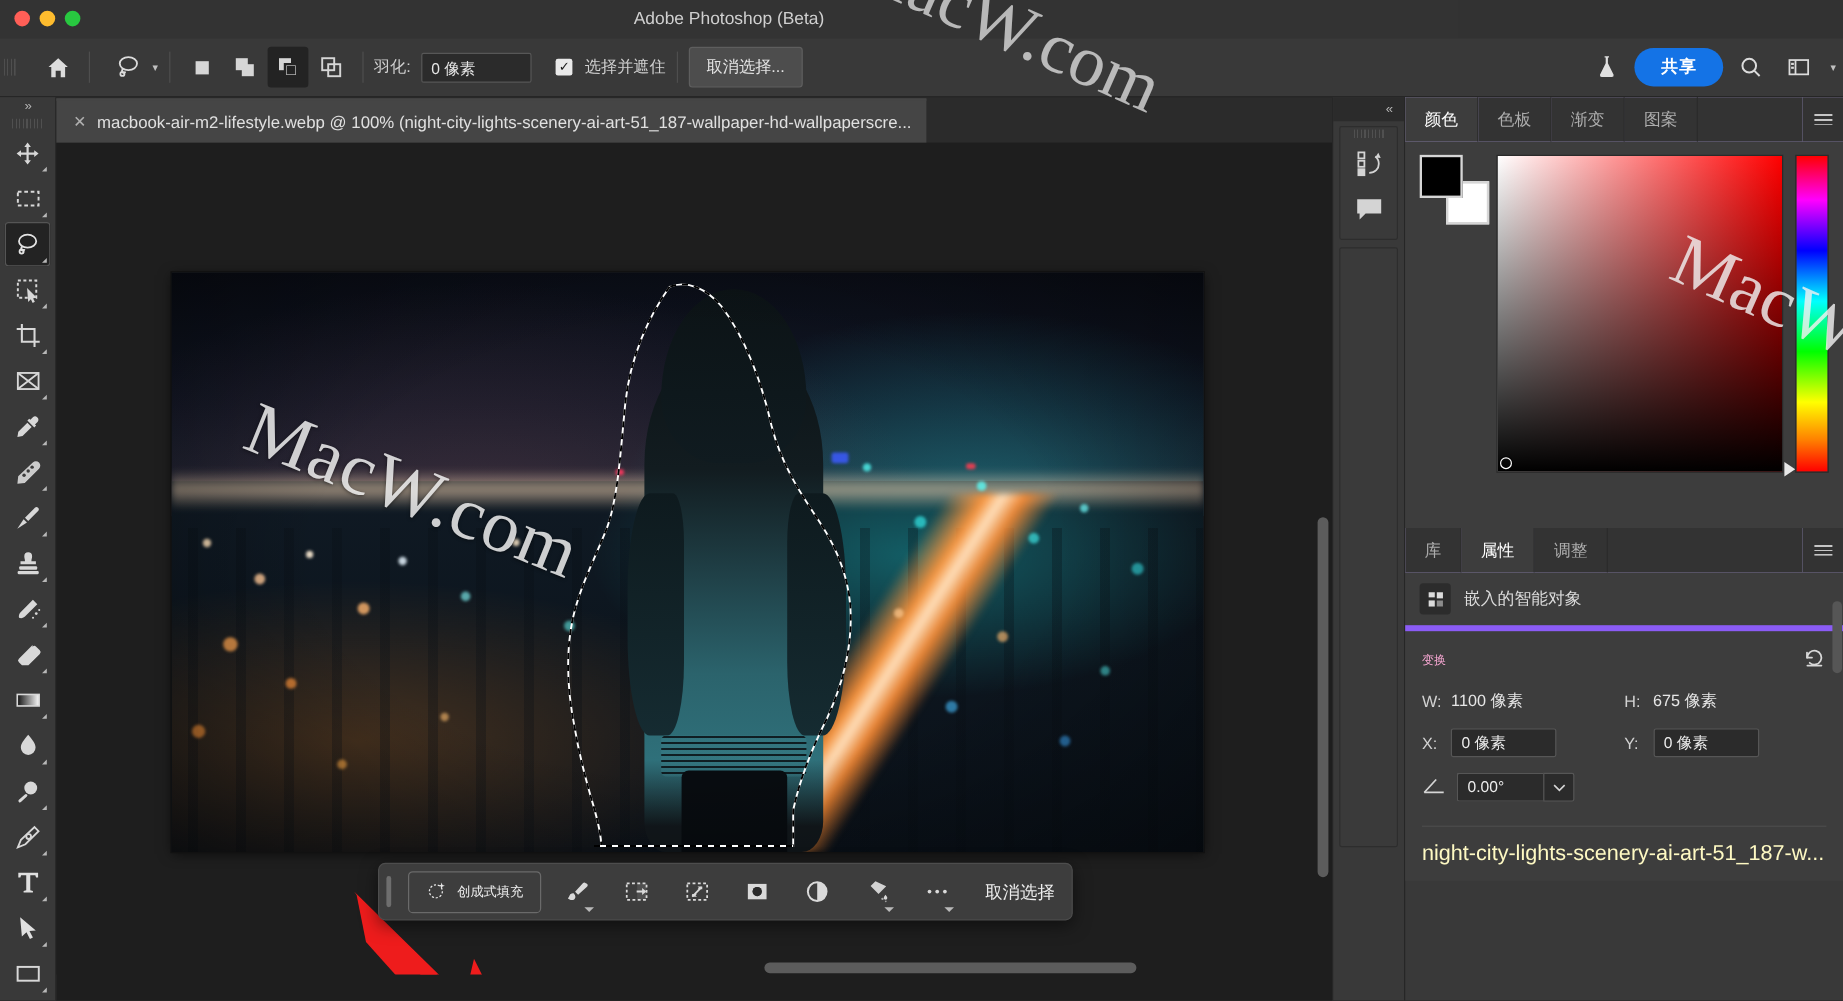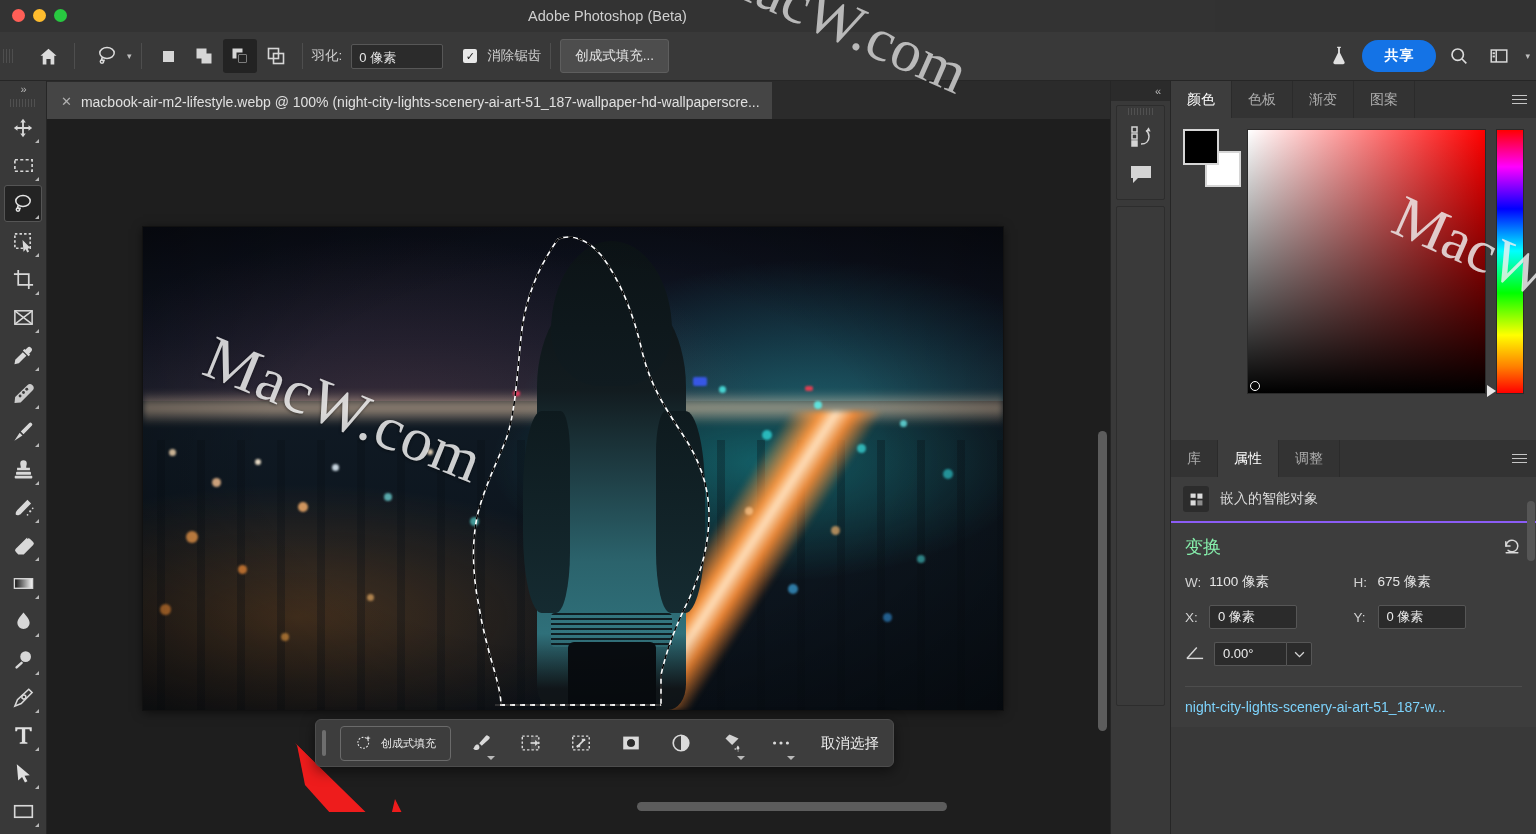--- a/index.html
+++ b/index.html
@@ -297,44 +297,44 @@
   .huebar { position:relative; width:28px; height:265px; flex:none; border:1px solid #2a2a2a;
     background: linear-gradient(to bottom,
       #ff0000 0%, #ff00ff 14%, #0000ff 30%, #00ffff 46%,
       #00ff00 62%, #ffff00 78%, #ff8000 90%, #ff0000 100%); }
   .huebar .marker { position:absolute; left:-10px; bottom:-4px; width:0; height:0;
     border-top:6px solid transparent; border-bottom:6px solid transparent; border-left:9px solid #e8e8e8; }
 
   .prop-body { background:#3d3d3d; }
   .prop-head {
     display:flex; align-items:center; gap:11px; padding:9px 12px;
-    border-bottom:2px solid #8b5cf6;
+    border-bottom:5px solid #8b5cf6;
   }
   .prop-icon { width:26px; height:26px; background:#2c2c2c; border-radius:3px;
     display:flex; align-items:center; justify-content:center; }
   .prop-head .t { font-size:14px; color:#dcdcdc; }
   .prop-section { padding:12px 14px 4px; }
   .prop-section-row { display:flex; align-items:center; justify-content:space-between; }
-  .prop-section-title { font-size:18px; color:#86efac; }
+  .prop-section-title { font-size:10px; color:#f9a8d4; }
   .reset-ico { cursor:pointer; }
   .grid2 { display:flex; gap:0; margin-top:14px; }
   .grid2 > div { flex:1; display:flex; align-items:center; gap:8px; }
   .grid2 .k { font-size:13.5px; color:#d2d2d2; min-width:16px; }
   .grid2 .v { font-size:13.5px; color:#e6e6e6; }
   .minifield {
     background:#2b2b2b; border:1px solid #565656; border-radius:2px;
     padding:3px 8px; font-size:13px; color:#ededed; min-width:88px; height:24px; line-height:16px;
   }
   .anglerow { display:flex; align-items:center; gap:9px; margin-top:13px; }
   .angle-sel { display:flex; align-items:stretch; }
   .angle-sel .minifield { border-right:none; border-radius:2px 0 0 2px; min-width:72px; }
   .angle-drop { background:#2b2b2b; border:1px solid #565656; border-radius:0 2px 2px 0;
     width:26px; display:flex; align-items:center; justify-content:center; cursor:pointer; }
   .prop-div { height:1px; background:#4d4d4d; margin:16px 14px 0; }
-  .prop-filename { padding:12px 14px; font-size:14px; color:#7dd3fc; white-space:nowrap; overflow:hidden; text-overflow:ellipsis; }
+  .prop-filename { padding:12px 14px; font-size:18px; color:#fef9c3; white-space:nowrap; overflow:hidden; text-overflow:ellipsis; }
   .panel-scroll { position:absolute; right:1px; top:420px; width:8px; height:60px; background:#565656; border-radius:4px; }
 
   .bottom-tabs { position:absolute; left:0; right:0; bottom:0; }
 </style>
 </head>
 <body>
 
 <div class="app">
 
   <div class="titlebar">
@@ -396,25 +396,25 @@
         </svg>
       </div>
     </div>
 
     <div class="ob-sep"></div>
 
     <span class="label">羽化:</span>
     <span class="field" style="margin-left:9px;width:92px;">0 像素</span>
 
     <span class="chk" style="margin-left:20px;">✓</span>
-    <span class="label" style="margin-left:10px;">消除锯齿</span>
+    <span class="label" style="margin-left:10px;">选择并遮住</span>
 
     <div class="ob-sep"></div>
 
-    <span class="btn-grey">创成式填充...</span>
+    <span class="btn-grey">取消选择...</span>
 
     <div class="ob-right">
       <div class="ob-btn">
         <svg width="22" height="22" viewBox="0 0 24 24" fill="#e0e0e0">
           <path d="M10 2h4v1.2h-1v5.3l5.2 10.4A1.8 1.8 0 0 1 16.6 21H7.4a1.8 1.8 0 0 1-1.6-2.1L11 8.5V3.2h-1z"></path>
         </svg>
       </div>
       <span class="share-btn">共享</span>
       <div class="ob-btn">
         <svg width="22" height="22" viewBox="0 0 24 24" fill="none" stroke="#dcdcdc" stroke-width="1.8">

